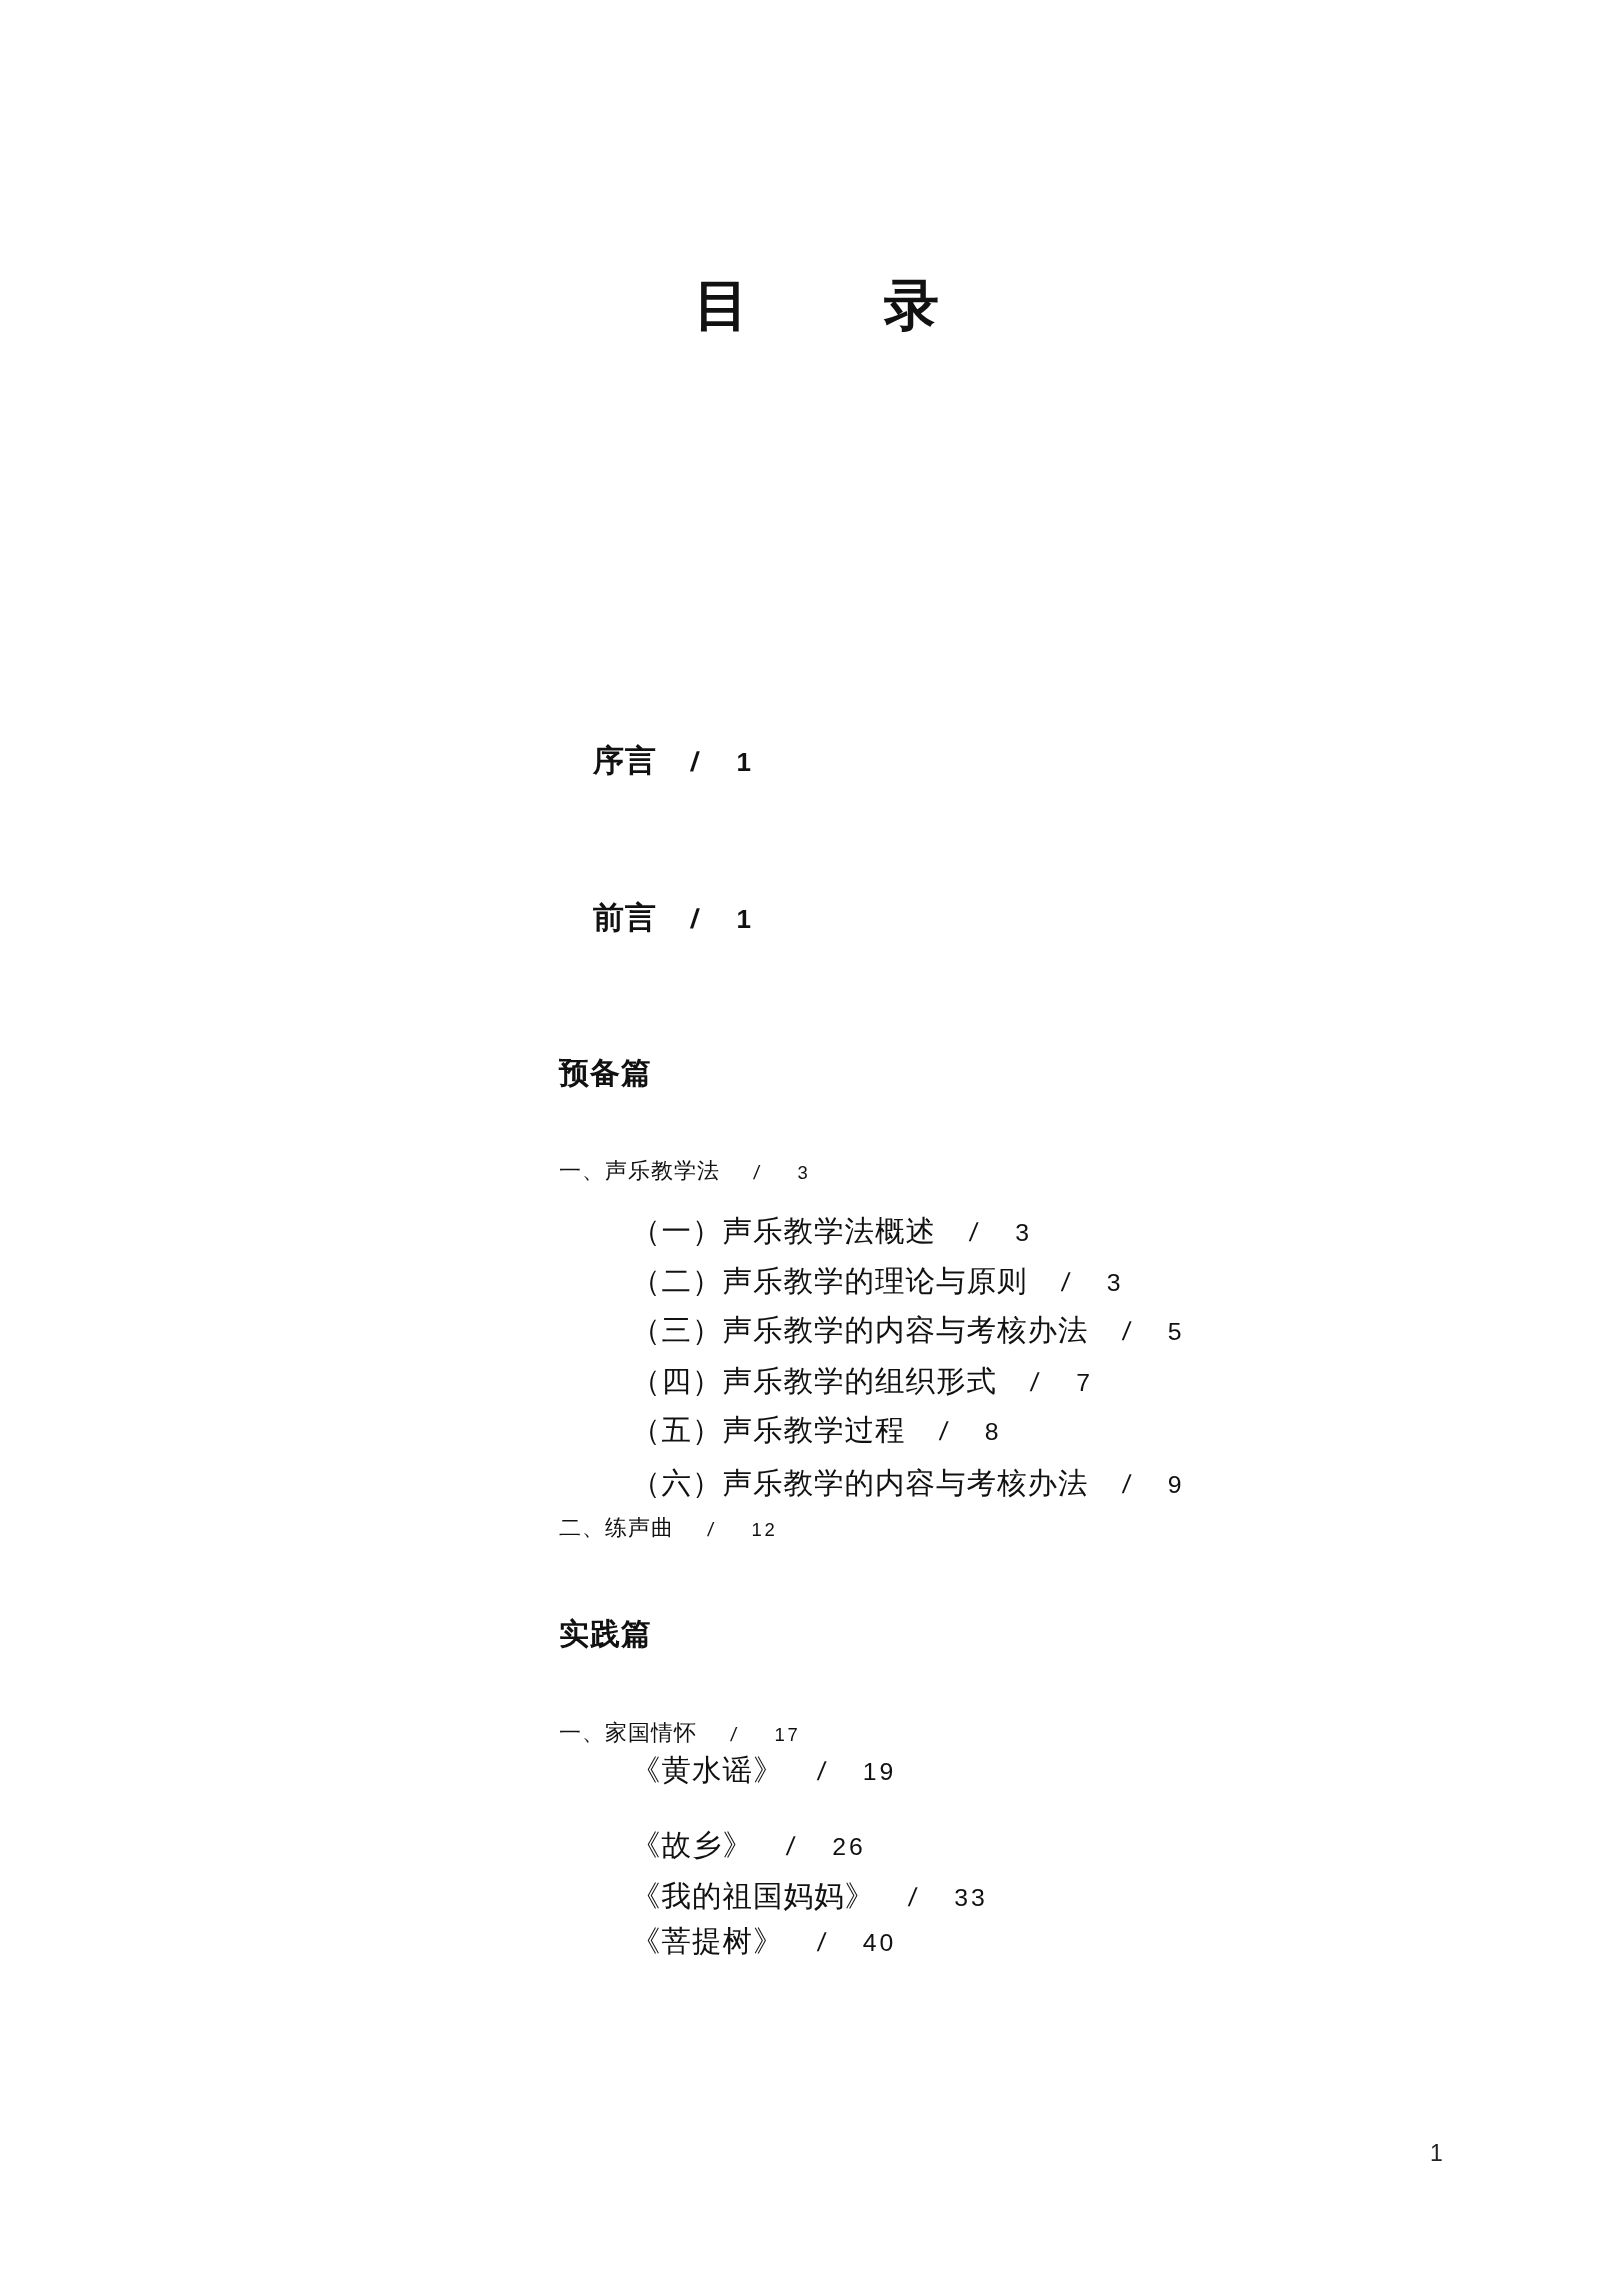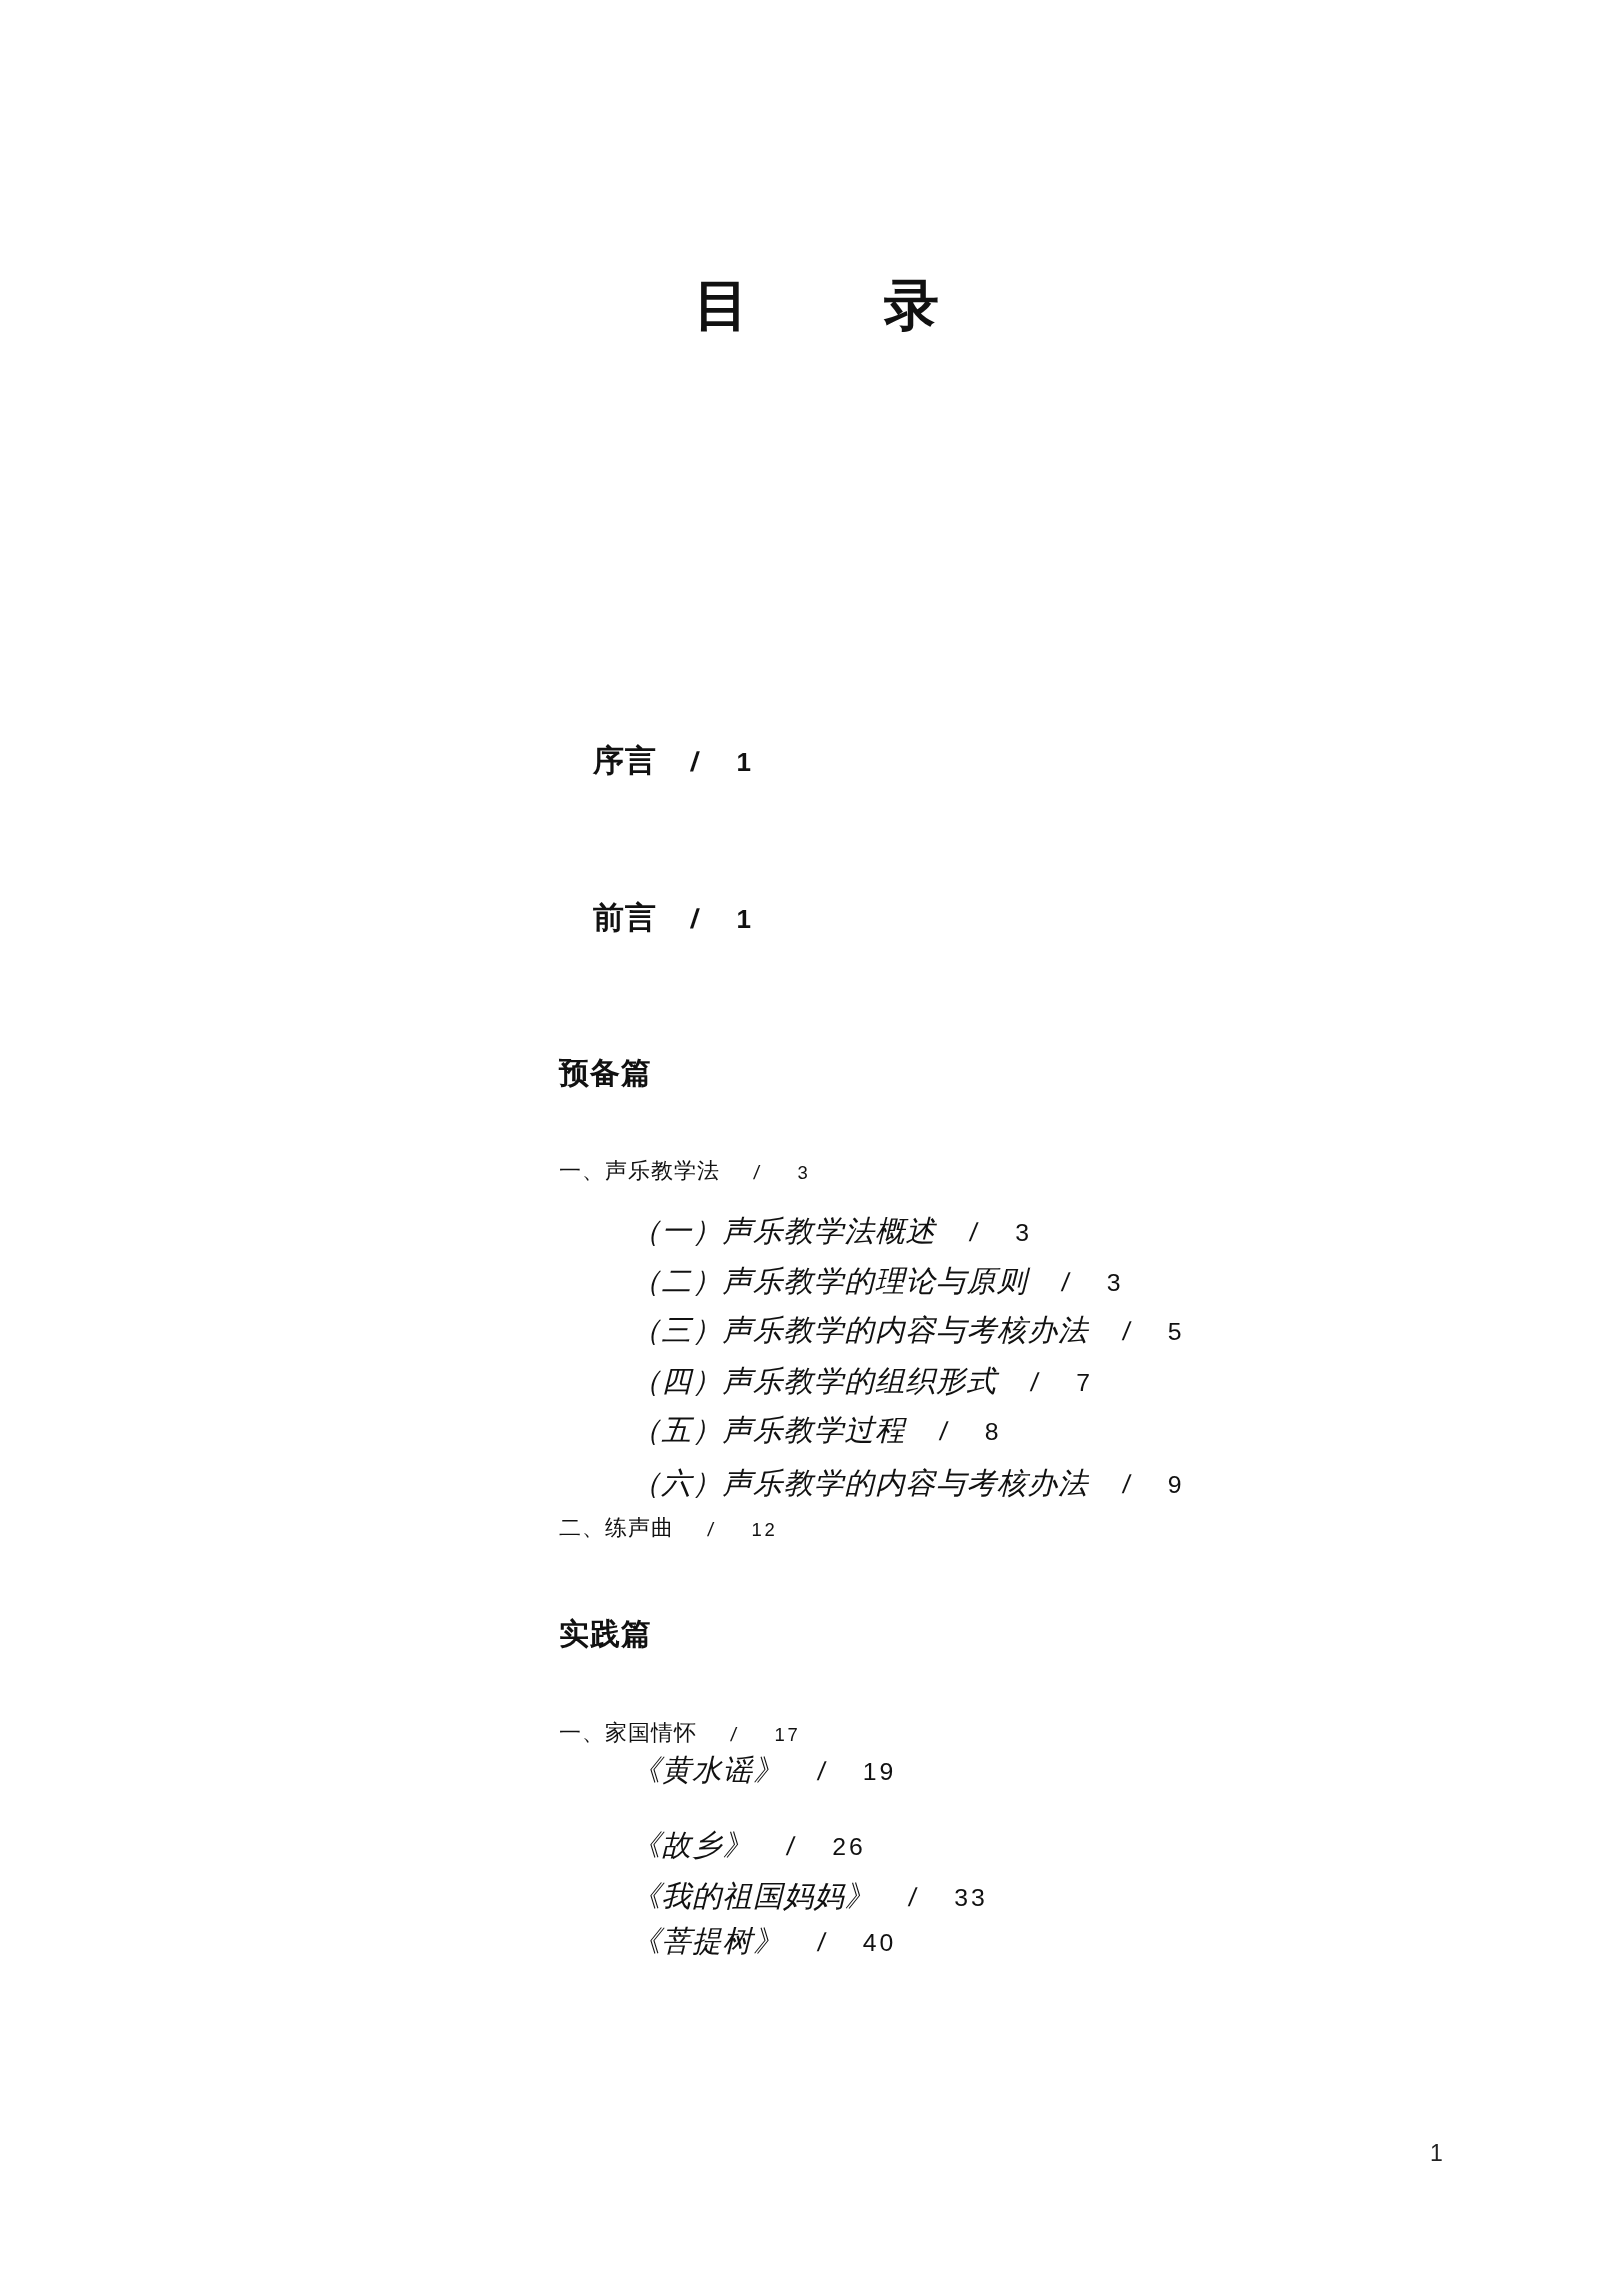--- a/index.html
+++ b/index.html
@@ -48,21 +48,20 @@
     left: 559px;
     font-size: 31px;
     font-weight: 700;
     margin-left: 34px;
   }
   .toc-row.lv-sub {
     left: 631px;
     font-size: 29.5px;
   }
   .toc-row.lv-sub .label {
-    font-style: italic;
   }
   .label {
     letter-spacing: 1px;
   }
   .sep {
     font-family: "Liberation Sans", "DejaVu Sans", sans-serif;
     font-size: 0.88em;
     margin-left: 34px;
     margin-right: 38px;
     transform: skewX(-8deg);

